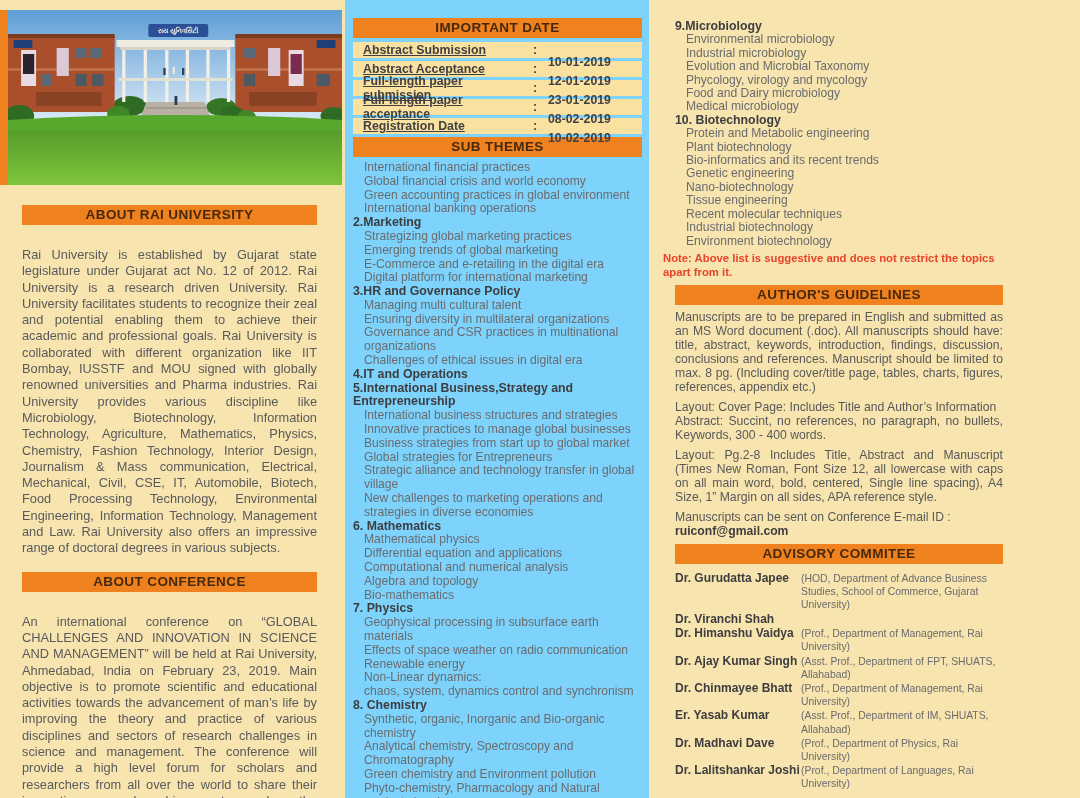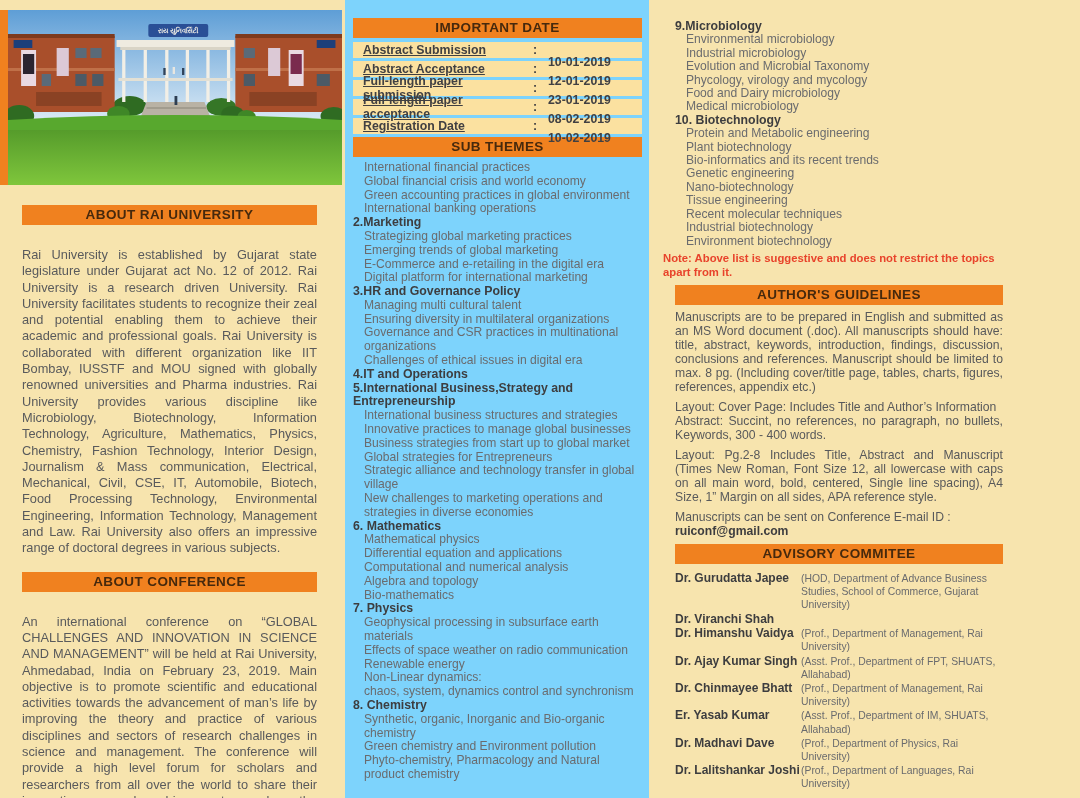--- a/index.html
+++ b/index.html
@@ -245,20 +245,21 @@
             <div class="topic">Renewable energy</div>
             <div class="topic">Non-Linear dynamics:</div>
             <div class="topic">chaos, system, dynamics control and synchronism</div>
           </div>
         </div>
         <div class="theme">
           <div class="theme-h">8. Chemistry</div>
           <div>
 
           <div class="topic">Synthetic, organic, Inorganic and Bio-organic chemistry</div>
+            <div class="topic">Analytical chemistry, Spectroscopy and Chromatography</div>
             <div class="topic">Green chemistry and Environment pollution</div>
             <div class="topic">Phyto-chemistry, Pharmacology and Natural product chemistry</div>
           </div>
         </div>
       </div>
   </div>
 
   <div class="col-right">
     <div class="themes themes-right">
 

